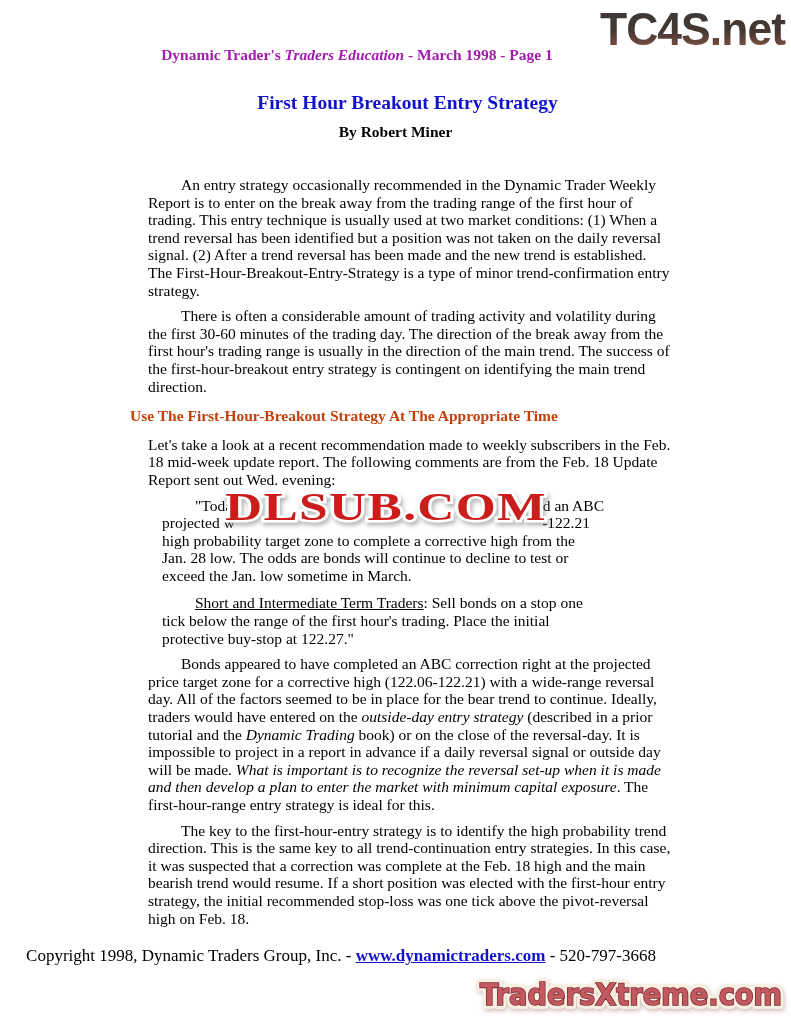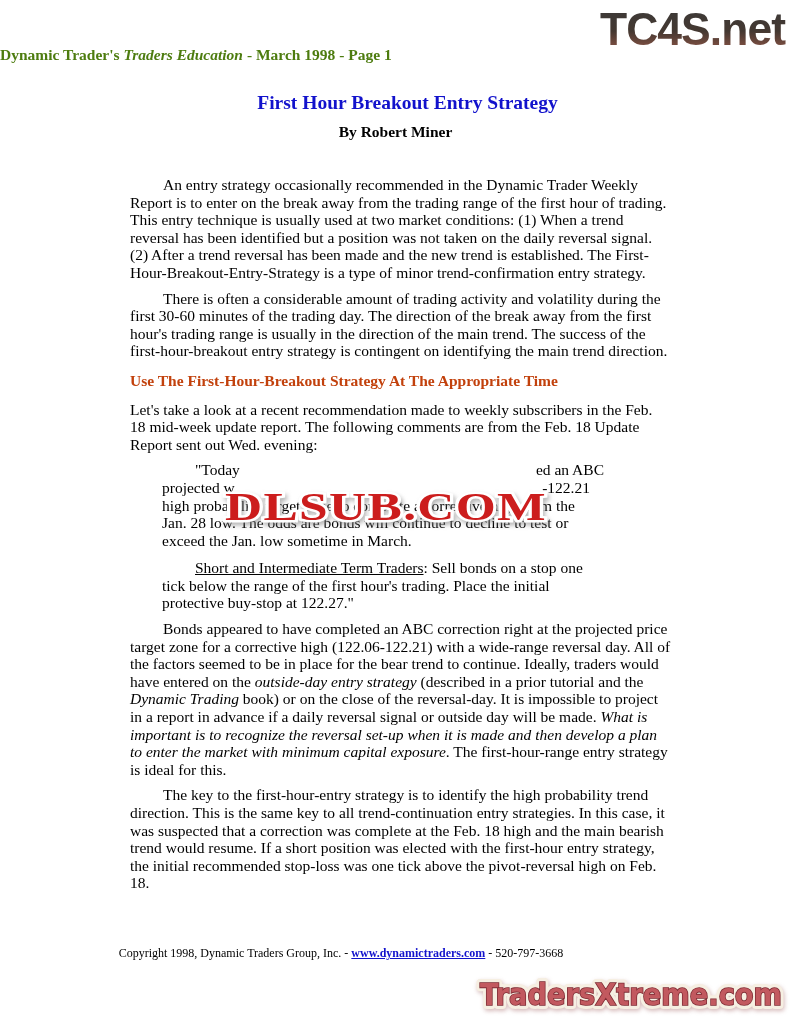--- a/index.html
+++ b/index.html
@@ -3,31 +3,31 @@
 <meta charset="utf-8">
 <style>
   html,body{margin:0;padding:0;background:#ffffff;}
   .page{position:relative;width:791px;height:1024px;background:#ffffff;overflow:hidden;
         font-family:"Liberation Serif",serif;color:#000;}
 
   
   .tc4s-svg{position:absolute;top:2px;left:597px;}
 
   
-  .header-line{position:absolute;top:46px;left:0;width:714px;text-align:left;
-               font-weight:bold;font-size:15.5px;color:#4d7c0f;}
+  .header-line{position:absolute;top:46px;left:0;width:714px;text-align:center;
+               font-weight:bold;font-size:15.5px;color:#a21caf;}
   .title{position:absolute;top:92px;left:0;width:791px;text-align:center;margin:0;
          font-weight:bold;font-size:19.5px;color:#1212cc;padding-left:12px;}
   .byline{position:absolute;top:123px;left:0;width:791px;text-align:center;
           font-weight:bold;font-size:15.5px;color:#000;}
 
   
   .content{position:absolute;left:130px;top:176px;width:541px;
            font-size:15.5px;line-height:17.6px;text-align:left;}
-  .content p{margin:0 0 8px 0;}
+  .content p{margin:0 0 8px 18px;}
   .content p.indent{text-indent:33px;}
   .section-heading{font-size:15.5px;line-height:17.6px;color:#c2410c;font-weight:bold;
                    margin:12px 0 11px 0;}
 
   
   .quote{margin:0 0 8px 32px;width:442px;}
   .qline{white-space:nowrap;height:17.6px;position:relative;}
   .qfirst{padding-left:33px;}
   .qright{position:absolute;right:0;top:0;}
   .qright.r2{right:14px;}
@@ -38,21 +38,21 @@
   .seg-link{color:#1212cc;font-weight:bold;text-decoration:underline;}
 
   
   .stamp-svg{position:absolute;left:219px;top:482px;
              filter:drop-shadow(2px 3px 2px rgba(125,125,125,0.55));}
   .stamp-text{font-family:"Liberation Serif",serif;font-weight:bold;font-size:39px;
               fill:#cc1d1d;stroke:#ffffff;stroke-width:5px;paint-order:stroke;letter-spacing:1px;}
 
   
   .footer{position:absolute;top:946px;left:0;width:682px;text-align:center;
-          font-size:12px;color:#000;}
+          font-size:17px;color:#000;}
 
   
   .banner-svg{position:absolute;left:471px;top:972px;
               filter:drop-shadow(1px 2px 2px rgba(140,60,60,0.35));}
   .banner-glow{font-family:"DejaVu Sans",sans-serif;font-weight:bold;font-size:30px;
                fill:none;stroke:#f6efe2;stroke-width:8px;stroke-linejoin:round;}
   .banner-main{font-family:"DejaVu Sans",sans-serif;font-weight:bold;font-size:30px;
                fill:#c2595f;stroke:#7e2b34;stroke-width:1.7px;paint-order:stroke;}
 
   .tc4s-text{font-family:"Liberation Sans",sans-serif;font-weight:800;font-size:47px;

